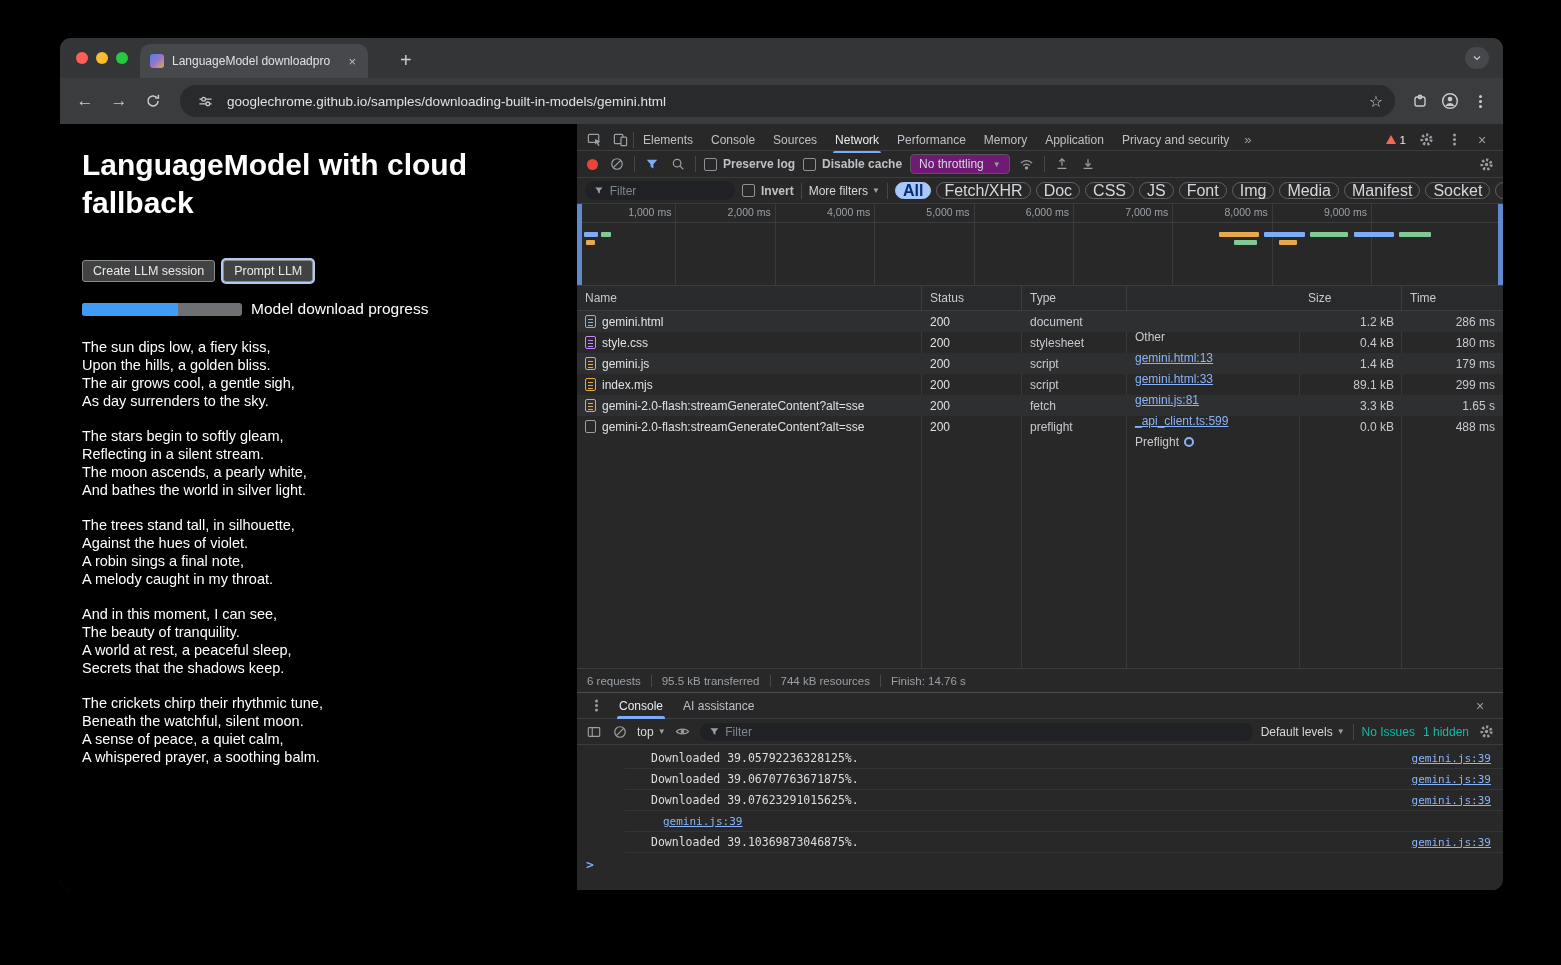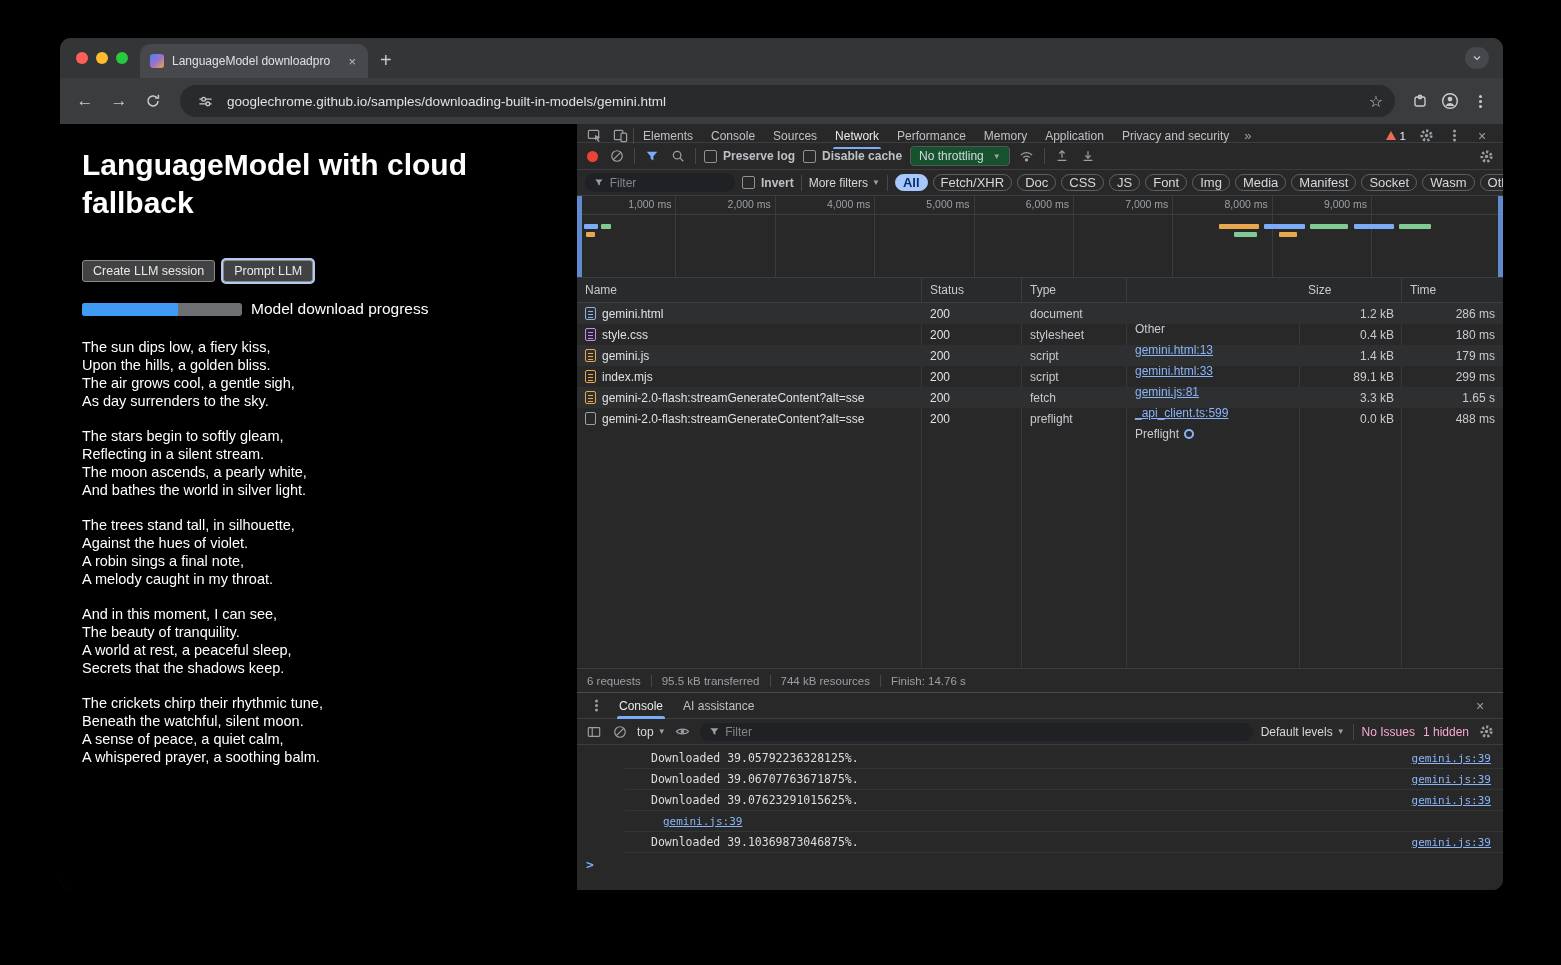--- a/index.html
+++ b/index.html
@@ -6,21 +6,21 @@
   html,body { background:#000; }
   body { width:1561px; height:965px; position:relative; overflow:hidden;
          font-family:"Liberation Sans", sans-serif; }
 
   .window { position:absolute; left:60px; top:38px; width:1443px; height:852px;
             border-radius:11px; overflow:hidden; background:#282828;
             display:flex; flex-direction:column; box-shadow:0 10px 40px rgba(0,0,0,.7); }
 
   
   .tabstrip { height:40px; background:#343537; display:flex; align-items:flex-end;
-              padding-left:14px; flex:0 0 auto; position:relative; }
+              padding-left:14px; flex:0 0 auto; position:relative;gap:20px; }
   .traffic { display:flex; gap:8px; position:absolute; left:16px; top:14px; }
   .light { width:12px; height:12px; border-radius:50%; }
   .l-red{background:#ff5f57}.l-yellow{background:#febc2e}.l-green{background:#28c840}
   .tab { margin-left:66px; height:34px; width:228px; background:#47484b;
          border-radius:10px 10px 0 0; display:flex; align-items:center;
          gap:8px; padding:0 10px; }
   .favicon { width:14px; height:14px; border-radius:3px; flex:0 0 auto;
              background:linear-gradient(135deg,#4285f4 0%,#9b72cb 50%,#e8a84c 100%); }
   .tab-title { font-size:12px; color:#dfe1e5; white-space:nowrap; overflow:hidden; flex:1; }
   .tab-close { color:#b9bcc1; font-size:13px; padding:0 2px; }
@@ -64,21 +64,21 @@
   
   .devtools { flex:1; min-width:0; background:#282828; color:#bdc1c6; font-size:12px;
               display:flex; flex-direction:column; }
   .vsep { width:1px; height:16px; background:#47484a; flex:0 0 auto; }
   .icon16 { width:18px; height:18px; display:flex; align-items:center;
             justify-content:center; color:#9aa0a6; flex:0 0 auto; }
   .dt-kebab { width:3px; height:3px; border-radius:50%; background:#9aa0a6;
               box-shadow:0 -4.5px 0 #9aa0a6, 0 4.5px 0 #9aa0a6; }
   .caret { font-size:8px; color:#9aa0a6; margin-left:4px; }
 
-  .dt-tabbar { height:19px; display:flex; align-items:center; flex:0 0 auto;
+  .dt-tabbar { height:27px; display:flex; align-items:center; flex:0 0 auto;
                border-bottom:1px solid #3c3d3f; padding:5px 4px 0 4px; }
   .dt-iconbtn { width:26px; height:26px; display:flex; align-items:center;
                 justify-content:center; color:#9aa0a6; flex:0 0 auto; }
   .dt-tab { padding:0 9px; height:27px; display:flex; align-items:center;
             color:#bdc1c6; white-space:nowrap; position:relative; }
   .dt-tab.selected { color:#e8eaed; }
   .dt-tab.selected::after { content:""; position:absolute; left:7px; right:7px; bottom:0;
             height:2.5px; background:#7cacf8; border-radius:2px 2px 0 0; }
   .more-tabs { color:#9aa0a6; padding:0 6px; font-size:13px; }
   .dt-right { margin-left:auto; display:flex; align-items:center; gap:2px; padding-right:4px; }
@@ -88,34 +88,34 @@
   .warn-count { color:#e8eaed; font-size:11.5px; }
   .dt-x { color:#9aa0a6; font-size:14px; }
 
   .dt-actionbar { height:27px; display:flex; align-items:center; flex:0 0 auto; gap:8px;
                   border-bottom:1px solid #3c3d3f; padding:0 8px; }
   .record-dot { width:11px; height:11px; border-radius:50%; background:#ed4236; margin:0 2px; }
   .blue { color:#7cacf8; }
   .chk { display:flex; align-items:center; gap:6px; color:#bdc1c6; white-space:nowrap;font-weight:bold; }
   .chk-box { width:13px; height:13px; border:1.5px solid #8e9196; border-radius:2px; flex:0 0 auto; }
   .throttle { display:flex; align-items:center; gap:5px; border:1px solid #55565a;
-              background:#14532d; border-radius:4px; height:20px; padding:0 8px;
+              background:#701a75; border-radius:4px; height:20px; padding:0 8px;
               color:#d5d8dc; white-space:nowrap; }
 
   .dt-filterbar { height:26px; display:flex; align-items:center; flex:0 0 auto; gap:7px;
                   border-bottom:1px solid #3c3d3f; padding:0 8px; overflow:hidden; }
   .filter-pill { display:flex; align-items:center; gap:6px; background:#202124;
                  border-radius:11px; height:19px; width:150px; padding:0 9px;
                  color:#9aa0a6; flex:0 0 auto; }
   .filter-pill input { background:transparent; border:none; outline:none; color:#e8eaed;
                  font-size:12px; width:100%; font-family:"Liberation Sans",sans-serif; }
   .filter-pill input::placeholder { color:#80868b; }
   .chips { display:flex; gap:5px; align-items:center; }
   .chip { height:17px; display:flex; align-items:center; padding:0 7px;
-          border:1px solid #5f6063; border-radius:9px; font-size:13px;
+          border:1px solid #5f6063; border-radius:9px; font-size:16px;
           color:#d5d8dc; white-space:nowrap; }
   .chip.selected { background:#a8c7fa; color:#062e6f; border-color:#a8c7fa; font-weight:bold; }
 
   .overview { height:82px; flex:0 0 auto; position:relative; overflow:hidden;
               border-bottom:1px solid #3c3d3f; }
   .ov-cells { position:absolute; inset:0; display:flex; }
   .ov-cell { flex:0 0 99.4px; border-right:1px solid #3a3b3d; position:relative; }
   .ov-cell span { position:absolute; right:4px; top:2px; font-size:10.5px; color:#9aa0a6; }
   .ov-labelline { position:absolute; left:0; right:0; top:18px; height:1px; background:#3c3d3f; }
   .ov-bar { position:absolute; height:5px; border-radius:1px; }
@@ -163,21 +163,21 @@
   .cs-tab.selected::after { content:""; position:absolute; left:8px; right:8px; bottom:0;
             height:2.5px; background:#7cacf8; border-radius:2px 2px 0 0; }
   .cs-toolbar { height:26px; display:flex; align-items:center; flex:0 0 auto; gap:8px;
                 border-bottom:1px solid #3c3d3f; padding:0 8px; }
   .cs-drop { display:flex; align-items:center; color:#d5d8dc; white-space:nowrap; }
   .cs-filter { flex:1; display:flex; align-items:center; gap:6px; background:#202124;
                border-radius:10px; height:18px; padding:0 9px; color:#9aa0a6; }
   .cs-filter input { background:transparent; border:none; outline:none; color:#e8eaed;
                font-size:12px; width:100%; font-family:"Liberation Sans",sans-serif; }
   .cs-filter input::placeholder { color:#80868b; }
-  .cs-dim { color:#f9a8d4; white-space:nowrap; }
+  .cs-dim { color:#14b8a6; white-space:nowrap; }
   .cs-messages { flex:1; overflow:hidden; font-family:"DejaVu Sans Mono",monospace;
                  font-size:11.5px; padding-top:3px; }
   .cs-msg { height:21px; display:flex; align-items:center; padding:0 12px 0 26px;
             border-bottom:1px solid #333436; color:#dcdee1;margin-left:48px; }
   .cs-txt { flex:1; white-space:nowrap; overflow:hidden; }
   .cs-src { color:#8ab4f8; text-decoration:underline; margin-left:12px; font-size:11px; }
   .cs-prompt { height:22px; display:flex; align-items:center; padding:0 9px;
                color:#7cacf8; font-weight:bold; font-size:13px; }
   svg { display:block; }
 </style>

